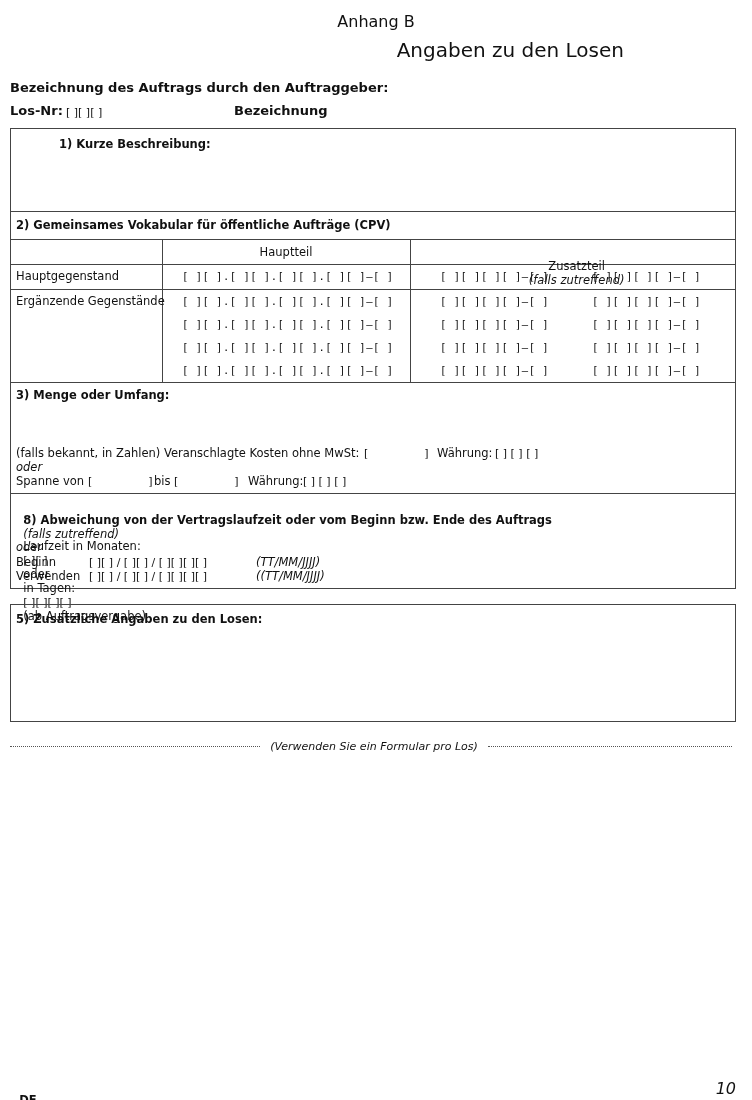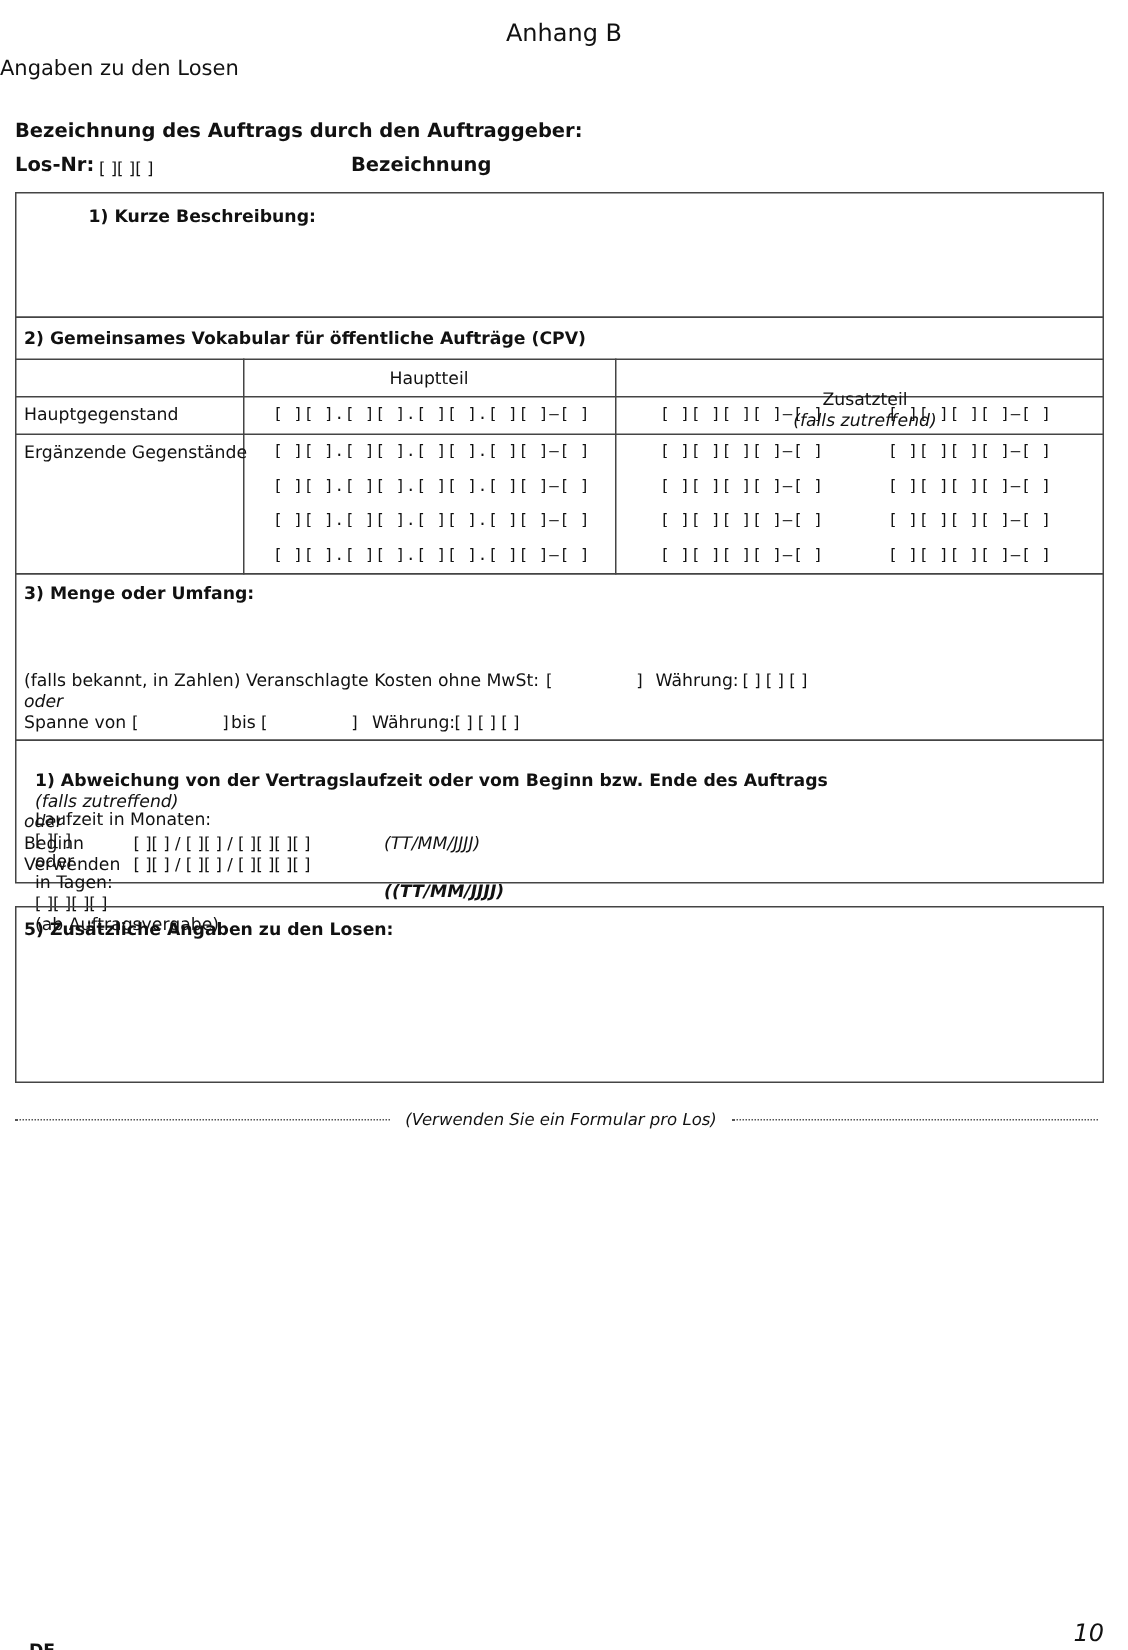--- a/index.html
+++ b/index.html
@@ -1,20 +1,20 @@
 <!DOCTYPE html>
 <html><head>
 <meta charset="utf-8">
 <style>
   html, body { margin:0; padding:0; background:#ffffff; }
   body { width:752px; height:1100px; position:relative; overflow:hidden;
          font-family:"DejaVu Sans", sans-serif; color:#111; }
   .t { position:absolute; white-space:pre; }
   .title { top:12px; left:0; width:752px; text-align:center; font-size:16px; font-weight:500; }
-  .subtitle { top:38px; left:0; width:624px; text-align:left; font-size:14px; }
+  .subtitle { top:38px; left:0; width:624px; text-align:right; font-size:20px; }
   .lbl-bold { font-size:13px; font-weight:600; }
   .s12 { font-size:11.5px; }
   .it { font-style:italic; }
   .box { position:absolute; border:1px solid #444; box-sizing:border-box; }
   .hline { position:absolute; height:0; border-top:1px solid #444; }
   .vline { position:absolute; width:0; border-left:1px solid #444; }
   .mono { font-family:"DejaVu Sans Mono", monospace; font-size:10.5px; letter-spacing:0.5px; }
   .bk { font-size:11px; }
   .dots { position:absolute; top:746px; height:0; border-top:1px dotted #555; }
   .center { text-align:center; }
@@ -85,38 +85,38 @@
 <div class="t s12 it" style="top:460px;left:16px;">oder</div>
 <div class="t s12" style="top:474px;left:16px;">Spanne von</div>
 <div class="t bk field" style="top:475px;left:88px;">[                ]</div>
 <div class="t s12" style="top:474px;left:154px;">bis</div>
 <div class="t bk field" style="top:475px;left:174px;">[                ]</div>
 <div class="t s12" style="top:474px;left:248px;">Währung:</div>
 <div class="t bk field" style="top:475px;left:303px;">[ ] [ ] [ ]</div>
 
 <div class="box" style="top:493px;left:10px;width:726px;height:96px;"></div>
 <div class="t s12" style="top:499px;left:16px;">
-  <span style="font-weight:600;">1) Abweichung von der Vertragslaufzeit oder vom Beginn bzw. Ende des Auftrags</span>
+  <span style="font-weight:600;">8) Abweichung von der Vertragslaufzeit oder vom Beginn bzw. Ende des Auftrags</span>
   <span class="it">(falls zutreffend)</span>
 </div>
 <div class="t s12" style="top:525px;left:16px;">
   <span>Laufzeit in Monaten:</span>
   <span class="bk field">[ ][ ]</span>
   <span>oder</span>
   <span>in Tagen:</span>
   <span class="bk field">[ ][ ][ ][ ]</span>
   <span>(ab Auftragsvergabe)</span>
 </div>
 <div class="t s12 it" style="top:540px;left:16px;">oder</div>
 <div class="t s12" style="top:555px;left:16px;">Beginn</div>
 <div class="t bk field" style="top:556px;left:89px;">[ ][ ] / [ ][ ] / [ ][ ][ ][ ]</div>
 <div class="t s12 it" style="top:555px;left:256px;">(TT/MM/JJJJ)</div>
 <div class="t s12" style="top:569px;left:16px;">Verwenden</div>
 <div class="t bk field" style="top:570px;left:89px;">[ ][ ] / [ ][ ] / [ ][ ][ ][ ]</div>
-<div class="t s12 it" style="top:587px;left:256px;font-weight:bold;">((TT/MM/JJJJ)</div>
+<div class="t s12 it" style="top:569px;left:256px;">((TT/MM/JJJJ)</div>
 
 <div class="box" style="top:604px;left:10px;width:726px;height:118px;"></div>
 <div class="t s12" style="top:612px;left:16px;font-weight:600;">5) Zusätzliche Angaben zu den Losen:</div>
 
 <div class="dots" style="left:10px;width:250px;"></div>
 <div class="t s12 it center" style="top:740px;left:262px;width:224px;font-size:11px;">(Verwenden Sie ein Formular pro Los)</div>
 <div class="dots" style="left:488px;width:244px;"></div>
 
 <div class="t" style="top:1079px;left:12px;font-size:11.5px;">
   <span style="font-weight:700;">DE</span>

